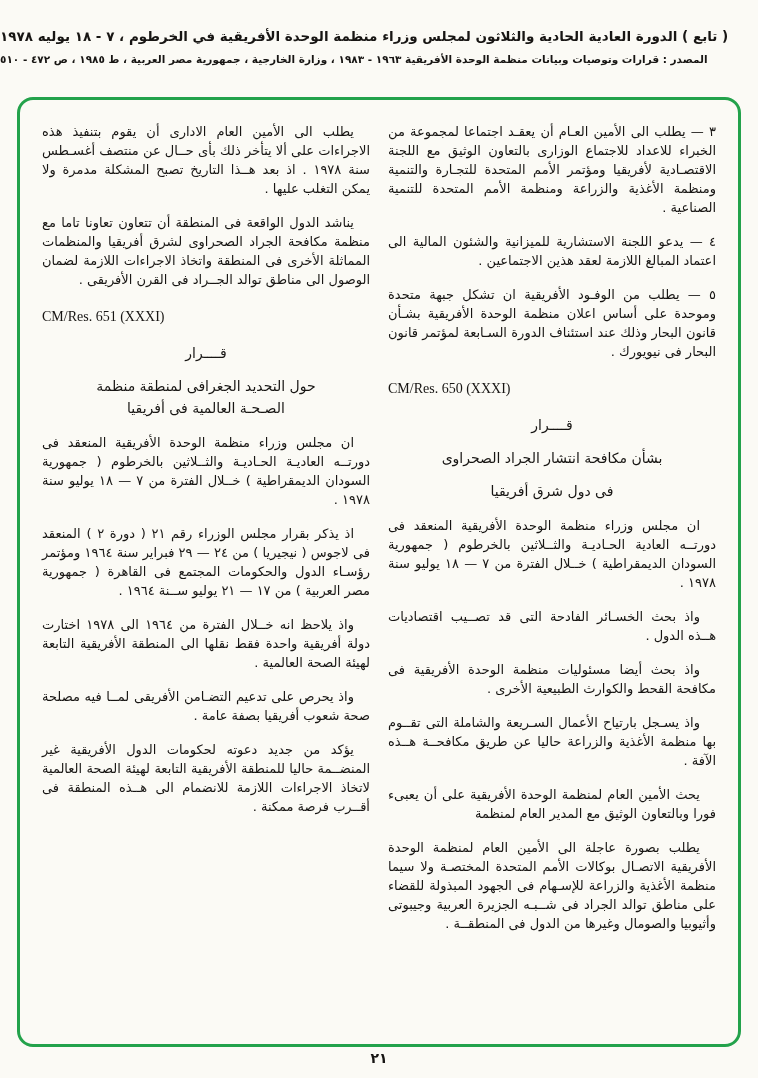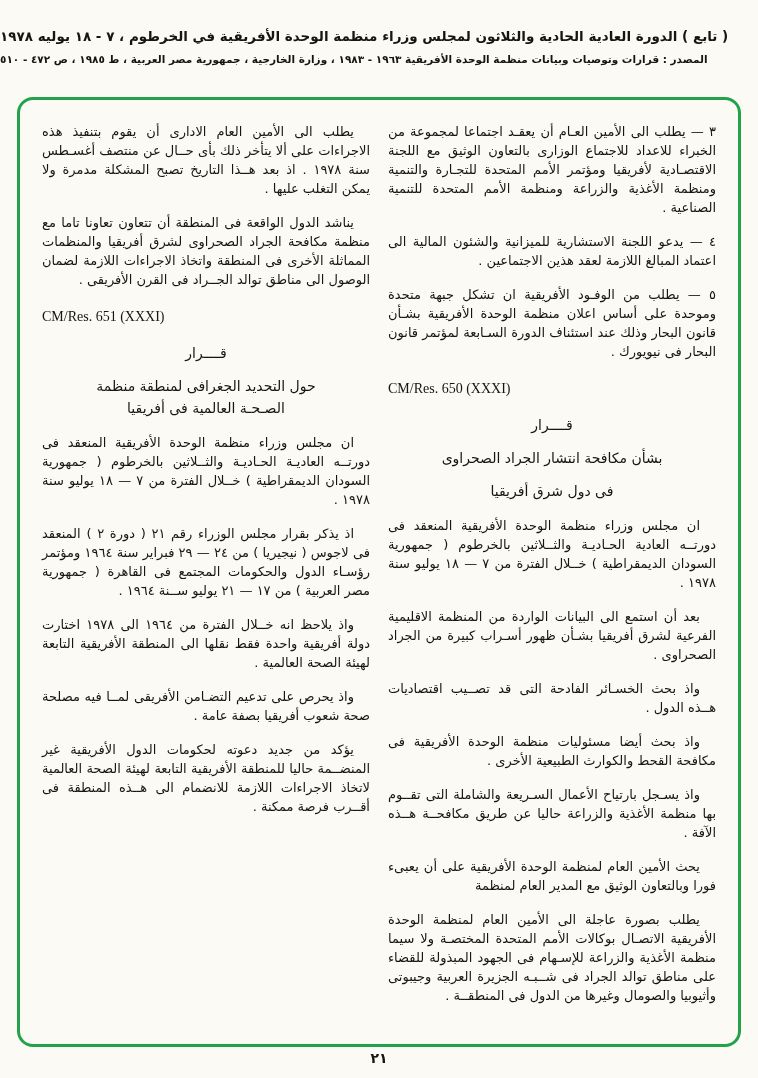--- a/index.html
+++ b/index.html
@@ -92,21 +92,20 @@
 
     <section class="column">
       <p class="para no-indent">٣ — يطلب الى الأمين العـام أن يعقـد اجتماعا لمجموعة من الخبراء للاعداد للاجتماع الوزارى بالتعاون الوثيق مع اللجنة الاقتصـادية لأفريقيا ومؤتمر الأمم المتحدة للتجـارة والتنمية ومنظمة الأغذية والزراعة ومنظمة الأمم المتحدة للتنمية الصناعية .</p>
       <p class="para no-indent">٤ — يدعو اللجنة الاستشارية للميزانية والشئون المالية الى اعتماد المبالغ اللازمة لعقد هذين الاجتماعين .</p>
       <p class="para no-indent">٥ — يطلب من الوفـود الأفريقية ان تشكل جبهة متحدة وموحدة على أساس اعلان منظمة الوحدة الأفريقية بشـأن قانون البحار وذلك عند استئناف الدورة السـابعة لمؤتمر قانون البحار فى نيويورك .</p>
       <p class="res-number">CM/Res. 650 (XXXI)</p>
       <h2 class="heading">قــــرار</h2>
       <h3 class="heading">بشأن مكافحة انتشار الجراد الصحراوى</h3>
       <h3 class="heading">فى دول شرق أفريقيا</h3>
       <p class="para">ان مجلس وزراء منظمة الوحدة الأفريقية المنعقد فى دورتــه العادية الحـاديـة والثــلاثين بالخرطوم ( جمهورية السودان الديمقراطية ) خــلال الفترة من ٧ — ١٨ يوليو سنة ١٩٧٨ .</p>
-      <p class="para">بعد أن استمع الى البيانات الواردة من المنظمة الاقليمية الفرعية لشرق أفريقيا بشـأن ظهور أسـراب كبيرة من الجراد الصحراوى .</p>
       <p class="para">واذ بحث الخسـائر الفادحة التى قد تصــيب اقتصاديات هــذه الدول .</p>
       <p class="para">واذ بحث أيضا مسئوليات منظمة الوحدة الأفريقية فى مكافحة القحط والكوارث الطبيعية الأخرى .</p>
       <p class="para">واذ يسـجل بارتياح الأعمال السـريعة والشاملة التى تقــوم بها منظمة الأغذية والزراعة حاليا عن طريق مكافحــة هــذه الآفة .</p>
       <p class="para">يحث الأمين العام لمنظمة الوحدة الأفريقية على أن يعبىء فورا وبالتعاون الوثيق مع المدير العام لمنظمة</p>
       <p class="para">يطلب بصورة عاجلة الى الأمين العام لمنظمة الوحدة الأفريقية الاتصـال بوكالات الأمم المتحدة المختصـة ولا سيما منظمة الأغذية والزراعة للإسـهام فى الجهود المبذولة للقضاء على مناطق توالد الجراد فى شــبـه الجزيرة العربية وجيبوتى وأثيوبيا والصومال وغيرها من الدول فى المنطقــة .</p>
     </section>
 
     <section class="column">
       <p class="para">يطلب الى الأمين العام الادارى أن يقوم بتنفيذ هذه الاجراءات على ألا يتأخر ذلك بأى حــال عن منتصف أغسـطس سنة ١٩٧٨ . اذ بعد هــذا التاريخ تصبح المشكلة مدمرة ولا يمكن التغلب عليها .</p>
       <p class="para">يناشد الدول الواقعة فى المنطقة أن تتعاون تعاونا تاما مع منظمة مكافحة الجراد الصحراوى لشرق أفريقيا والمنظمات المماثلة الأخرى فى المنطقة واتخاذ الاجراءات اللازمة لضمان الوصول الى مناطق توالد الجــراد فى القرن الأفريقى .</p>

